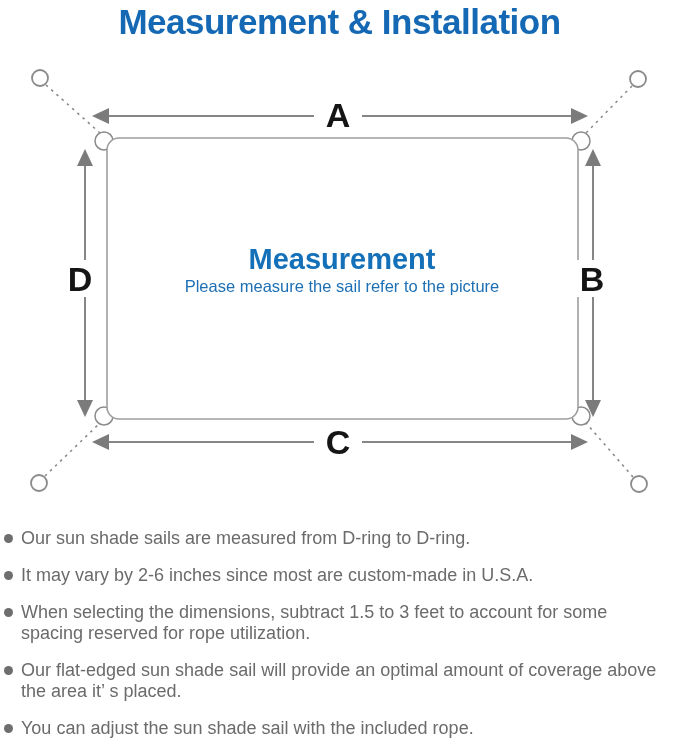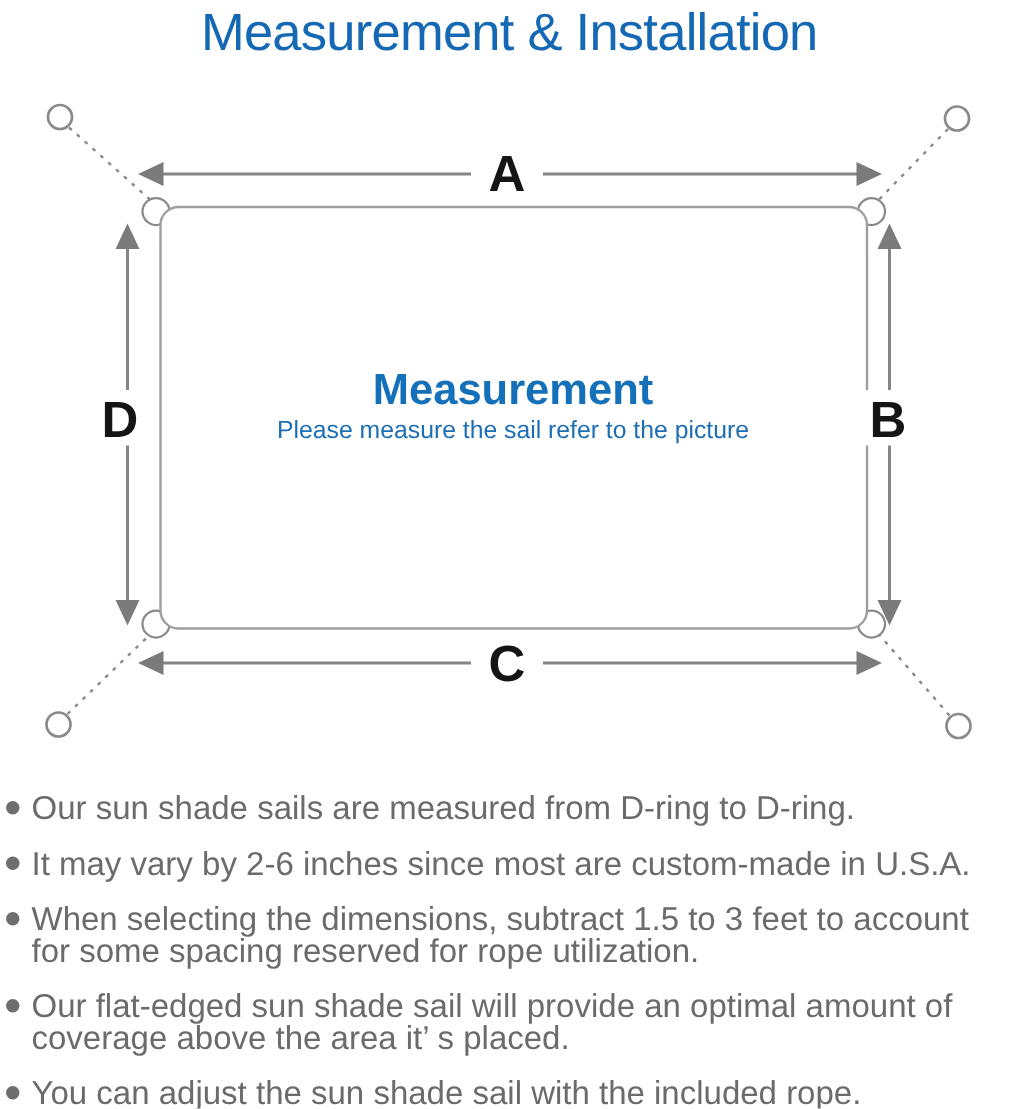--- a/index.html
+++ b/index.html
@@ -3,21 +3,21 @@
 <meta charset="utf-8">
 <style>
   html,body{margin:0;padding:0;background:#ffffff;}
   body{
     width:679px;height:739px;position:relative;overflow:hidden;
     font-family:"Liberation Sans","DejaVu Sans",sans-serif;
     -webkit-font-smoothing:antialiased;
   }
   .page-title{
     position:absolute;top:2px;left:0;width:679px;
-    text-align:center;font-size:35px;font-weight:normal;
+    text-align:center;font-size:35px;font-weight:bold;
     color:#1569b4;letter-spacing:-0.5px;
   }
   .diagram{position:absolute;top:55px;left:0;}
   .dash{stroke:#8a8a8a;stroke-width:1.6;stroke-dasharray:2.5 4.5;fill:none;}
   .ring{fill:#ffffff;stroke:#8a8a8a;stroke-width:1.8;}
   .ring.thin{stroke-width:1.5;}
   .sail{fill:#ffffff;stroke:#9e9e9e;stroke-width:1.6;}
   .dim{stroke:#868686;stroke-width:2;fill:none;}
   .arrowhead{fill:#7b7b7b;stroke:none;}
   .mask{fill:#ffffff;stroke:none;}
@@ -31,21 +31,21 @@
   }
   .center-subtitle{
     font-family:"Liberation Sans","DejaVu Sans",sans-serif;
     font-size:16.5px;fill:#1c6fb5;text-anchor:middle;
   }
   .notes{
     position:absolute;top:528px;left:4px;width:668px;
   }
   .note{
     display:flex;align-items:flex-start;margin-bottom:16px;
-    color:#6b6b6b;font-size:22px;line-height:21px;
+    color:#6b6b6b;font-size:18px;line-height:21px;
   }
   .note .dot{
     flex:0 0 auto;width:9px;height:9px;border-radius:50%;
     background:#6e6e6e;margin:6px 8px 0 0;
   }
   .note .note-text{max-width:640px;}
 </style>
 </head>
 <body>
 

